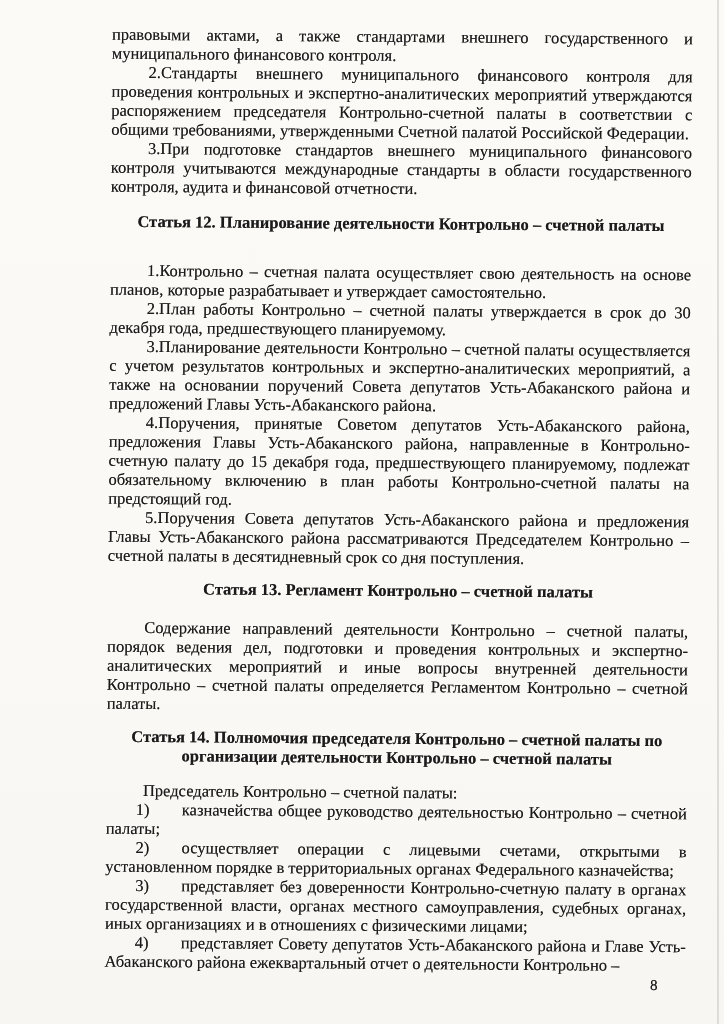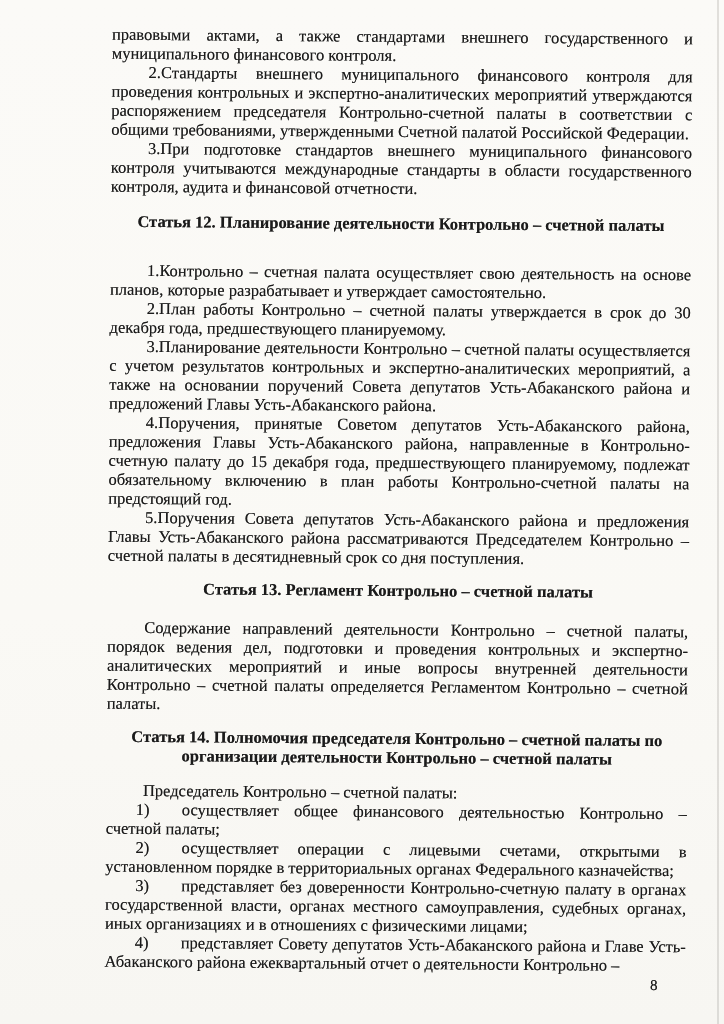--- a/index.html
+++ b/index.html
@@ -93,20 +93,20 @@
     <p class="para indent">5.Поручения Совета депутатов Усть-Абаканского района и предложения Главы Усть-Абаканского района рассматриваются Председателем Контрольно – счетной палаты в десятидневный срок со дня поступления.</p>
 
     <p class="heading h13">Статья 13. Регламент Контрольно – счетной палаты</p>
 
     <p class="para indent">Содержание направлений деятельности Контрольно – счетной палаты, порядок ведения дел, подготовки и проведения контрольных и экспертно-аналитических мероприятий и иные вопросы внутренней деятельности Контрольно – счетной палаты определяется Регламентом Контрольно – счетной палаты.</p>
 
     <p class="heading h14">Статья 14. Полномочия председателя Контрольно – счетной палаты по организации деятельности Контрольно – счетной палаты</p>
 
     <p class="para indent">Председатель Контрольно – счетной палаты:</p>
 
-    <p class="item"><span class="marker">1)</span><span>осуществляет общее финансового деятельностью Контрольно – счетной палаты;</span></p>
+    <p class="item"><span class="marker">1)</span><span>казначейства общее руководство деятельностью Контрольно – счетной палаты;</span></p>
     <p class="item"><span class="marker">2)</span><span>осуществляет операции с лицевыми счетами, открытыми в установленном порядке в территориальных органах Федерального казначейства;</span></p>
     <p class="item"><span class="marker">3)</span><span>представляет без доверенности Контрольно-счетную палату в органах государственной власти, органах местного самоуправления, судебных органах, иных организациях и в отношениях с физическими лицами;</span></p>
     <p class="item"><span class="marker">4)</span><span>представляет Совету депутатов Усть-Абаканского района и Главе Усть-Абаканского района ежеквартальный отчет о деятельности Контрольно –</span></p>
 
     <div class="page-number">8</div>
   </div>
 </div>
 
 </body></html>

